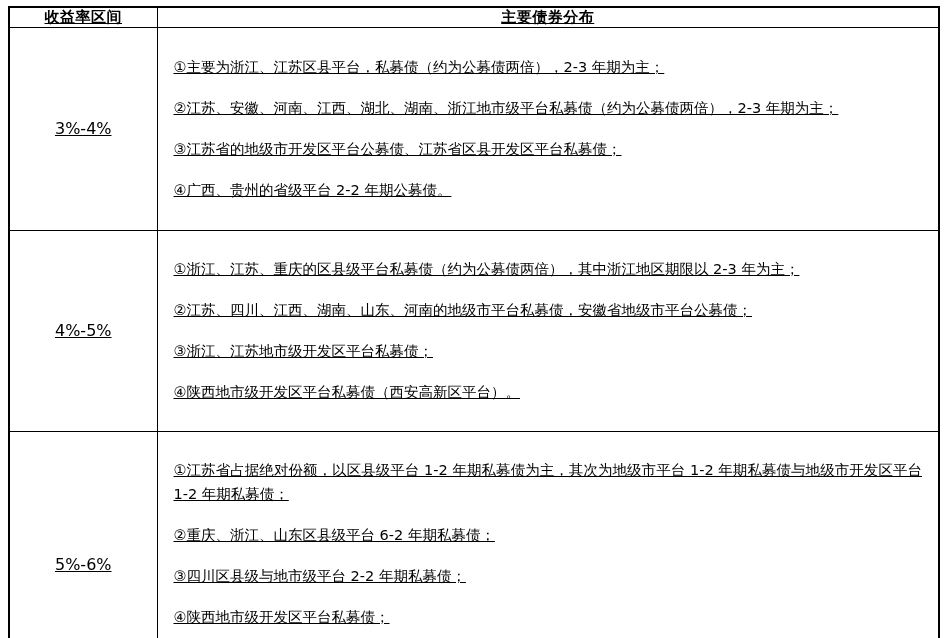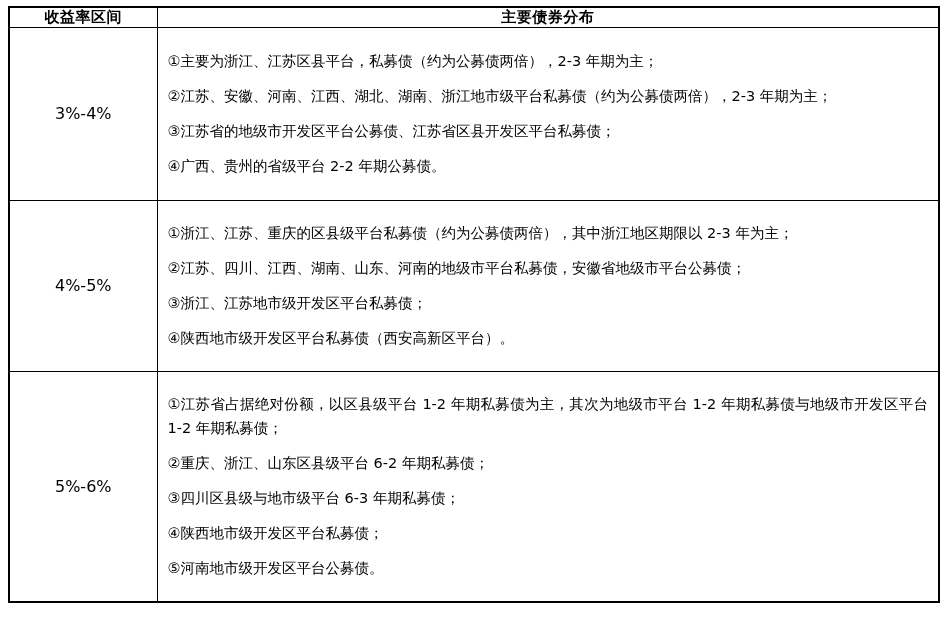--- a/index.html
+++ b/index.html
@@ -12,20 +12,21 @@
     height: 638px;
     font-family: "DejaVu Sans", "Liberation Sans", sans-serif;
     color: #000000;
     overflow: hidden;
   }
   .sheet {
     width: 945px;
     height: 594px;
     box-sizing: border-box;
     padding: 6px 8px 4px 8px;
+    text-decoration: underline;
   }
   table.bond-table {
     width: 930px;
     border-collapse: collapse;
     table-layout: fixed;
     border: 2px solid #000000;
   }
   table.bond-table col.c-range { width: 148px; }
   table.bond-table col.c-dist  { width: 782px; }
 
@@ -48,21 +49,21 @@
     font-weight: normal;
     padding: 4px 2px;
   }
   .dist-cell {
     padding: 9px 12px 9px 12px;
     font-size: 14.5px;
     line-height: 1.72;
     text-align: left;
   }
   .dist-cell p {
-    margin: 10px;
+    margin: 16px;
     padding: 0;
     text-align: justify;
     text-justify: inter-ideograph;
   }
   .row-1 .dist-cell { padding-top: 11px; padding-bottom: 11px; }
   .row-2 .dist-cell { padding-top: 10px; padding-bottom: 10px; }
   .row-3 .dist-cell { padding-top: 10px; padding-bottom: 10px; }
 </style>
 </head>
 <body>
@@ -96,20 +97,20 @@
           <p>②江苏、四川、江西、湖南、山东、河南的地级市平台私募债，安徽省地级市平台公募债；</p>
           <p>③浙江、江苏地市级开发区平台私募债；</p>
           <p>④陕西地市级开发区平台私募债（西安高新区平台）。</p>
         </td>
       </tr>
       <tr class="row-3">
         <td class="range-cell">5%-6%</td>
         <td class="dist-cell">
           <p>①江苏省占据绝对份额，以区县级平台 1-2 年期私募债为主，其次为地级市平台 1-2 年期私募债与地级市开发区平台 1-2 年期私募债；</p>
           <p>②重庆、浙江、山东区县级平台 6-2 年期私募债；</p>
-          <p>③四川区县级与地市级平台 6-3 年期私募债；</p>
+          <p>③四川区县级与地市级平台 2-2 年期私募债；</p>
           <p>④陕西地市级开发区平台私募债；</p>
           <p>⑤河南地市级开发区平台公募债。</p>
         </td>
       </tr>
     </tbody>
   </table>
 </div>
 
 </body></html>

